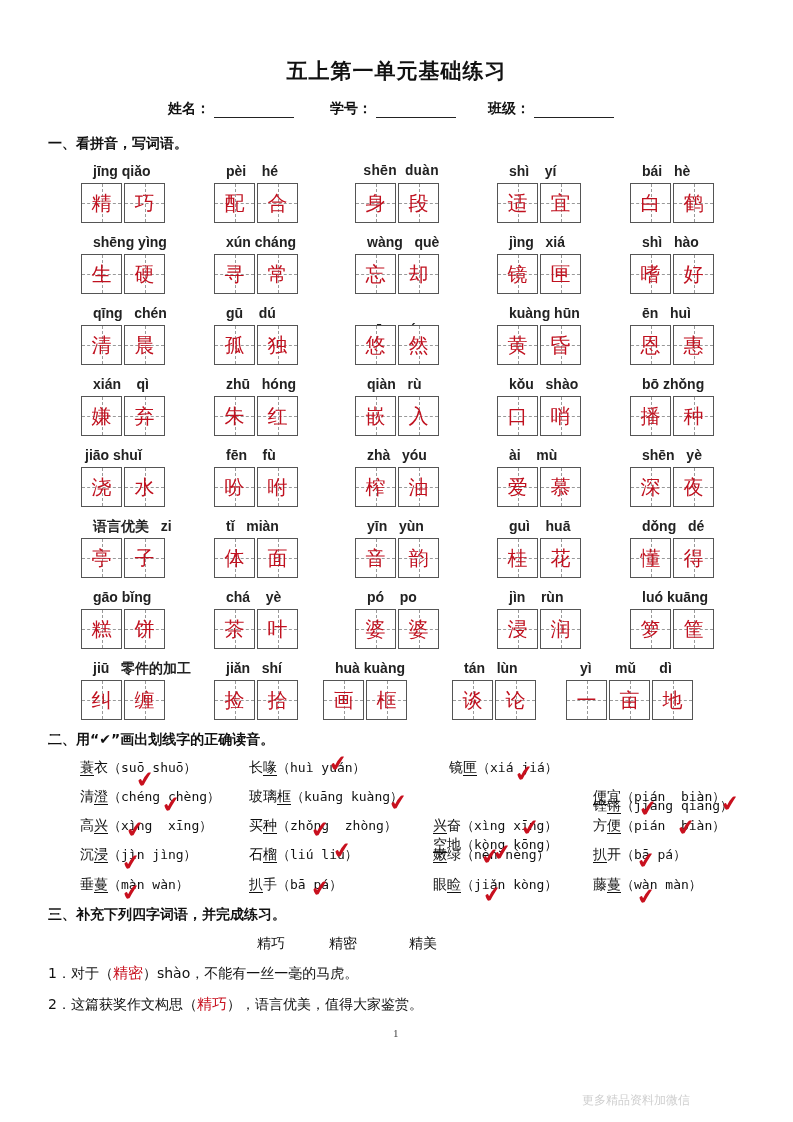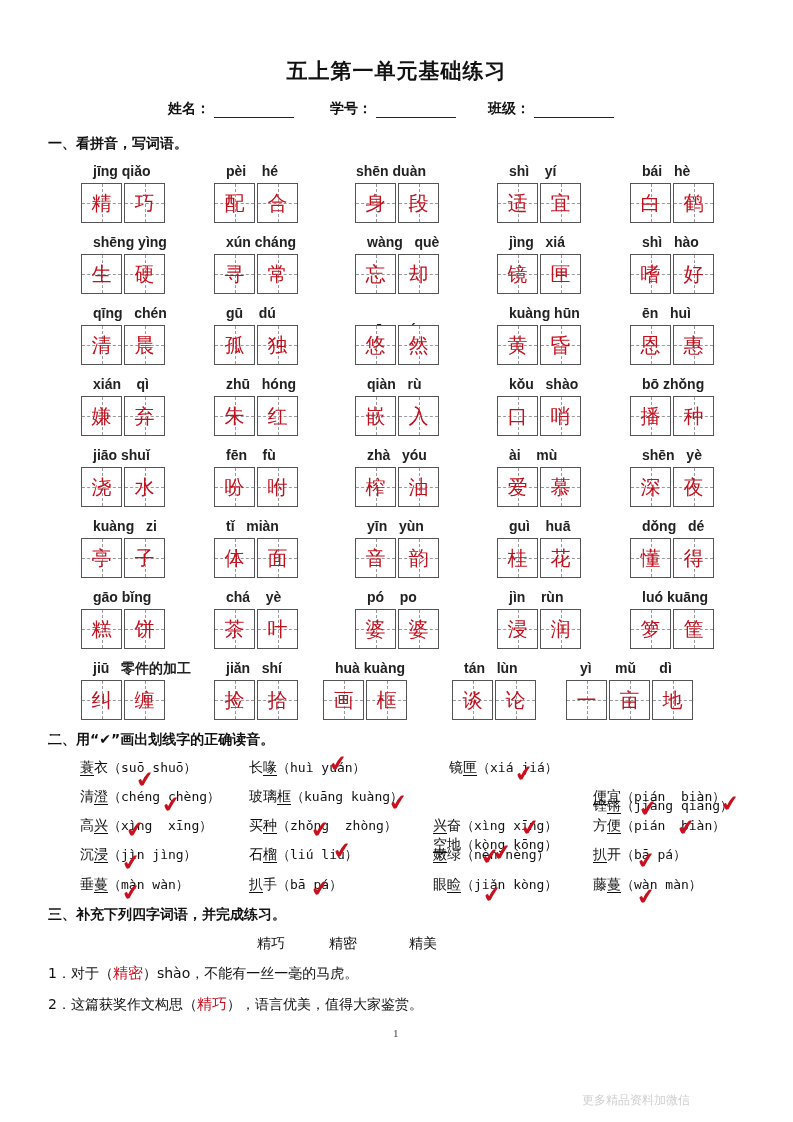--- a/index.html
+++ b/index.html
@@ -59,21 +59,21 @@
       <div class="boxes">
         <div class="box">
           <span>配</span>
         </div>
         <div class="box">
           <span>合</span>
         </div>
       </div>
     </div>
     <div class="group" style="left: 355px; top: 163px;">
-      <div class="pinyin" style="left: 1px; white-space: pre;">shēn duàn</div>
+      <div class="pinyin" style="left: 8px; white-space: pre; font-family: Liberation Mono, monospace;">shēn duàn</div>
       <div class="boxes">
         <div class="box">
           <span>身</span>
         </div>
         <div class="box">
           <span>段</span>
         </div>
       </div>
     </div>
     <div class="group" style="left: 497px; top: 163px;">
@@ -257,21 +257,21 @@
       <div class="boxes">
         <div class="box">
           <span>播</span>
         </div>
         <div class="box">
           <span>种</span>
         </div>
       </div>
     </div>
     <div class="group" style="left: 81px; top: 447px;">
-      <div class="pinyin" style="left: 12px; white-space: pre;">jiāo shuǐ</div>
+      <div class="pinyin" style="left: 4px; white-space: pre;">jiāo shuǐ</div>
       <div class="boxes">
         <div class="box">
           <span>浇</span>
         </div>
         <div class="box">
           <span>水</span>
         </div>
       </div>
     </div>
     <div class="group" style="left: 214px; top: 447px;">
@@ -312,21 +312,21 @@
       <div class="boxes">
         <div class="box">
           <span>深</span>
         </div>
         <div class="box">
           <span>夜</span>
         </div>
       </div>
     </div>
     <div class="group" style="left: 81px; top: 518px;">
-      <div class="pinyin" style="left: 12px; white-space: pre;">kuàng   zi</div>
+      <div class="pinyin" style="left: 12px; white-space: pre;">语言优美   zi</div>
       <div class="boxes">
         <div class="box">
           <span>亭</span>
         </div>
         <div class="box">
           <span>子</span>
         </div>
       </div>
     </div>
     <div class="group" style="left: 214px; top: 518px;">

